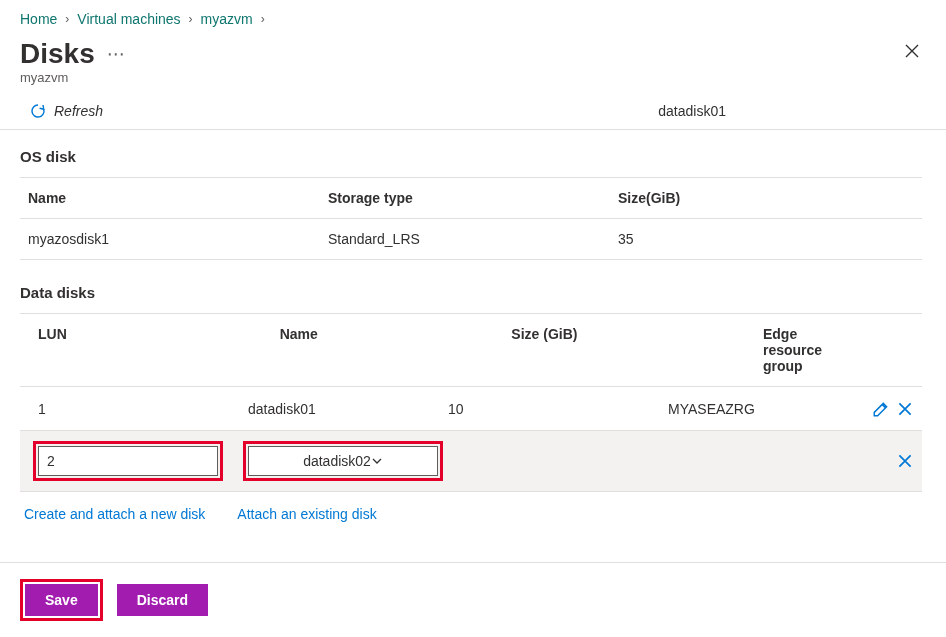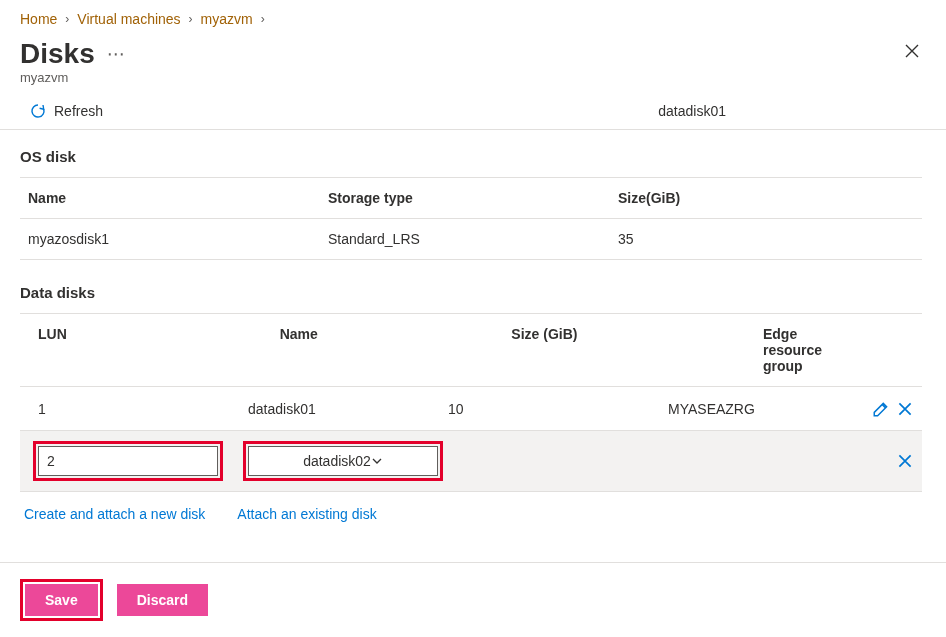--- a/index.html
+++ b/index.html
@@ -13,21 +13,21 @@
     position: relative;
     overflow: hidden;
   }
   .breadcrumb {
     display: flex;
     align-items: center;
     gap: 8px;
     padding: 11px 20px 6px 20px;
     font-size: 14px;
   }
-  .breadcrumb a { color: #a16207; text-decoration: none; cursor: pointer; }
+  .breadcrumb a { color: #0f766e; text-decoration: none; cursor: pointer; }
   .chevron { color: #605e5c; font-size: 12px; }
   .title-row {
     display: flex;
     align-items: center;
     padding: 4px 20px 0 20px;
   }
   .title-row h1 { font-size: 28px; font-weight: 600; }
   .ellipsis { color: #605e5c; margin-left: 12px; font-size: 18px; letter-spacing: 1px; cursor:pointer;}
   .close-x {
     margin-left: auto;
@@ -43,20 +43,21 @@
     padding: 8px 20px 10px 30px;
     border-bottom: 1px solid #e1dfdd;
   }
   .refresh-btn {
     display: inline-flex;
     align-items: center;
     gap: 8px;
     color: #323130;
     cursor: pointer;
     font-size: 14px;
+    font-style: italic;
   }
   .refresh-btn svg { width: 16px; height: 16px; }
   .tool-right { margin-left: auto; margin-right: 200px; color: #323130; }
   .content { padding: 18px 24px 0 20px; }
   .section-h { font-weight: 600; font-size: 15px; margin-bottom: 12px; }
 
   
   .os-head {
     display: flex;
     border-top: 1px solid #e1dfdd;
@@ -134,21 +135,21 @@
     display: flex;
     gap: 14px;
     align-items:center;
   }
   .btn {
     display: inline-flex;
     align-items: center;
     justify-content: center;
     height: 32px;
     padding: 4px 20px;
-    background: #ec4899;
+    background: #a21caf;
     color: #fff;
     font-weight: 600;
     cursor: pointer;
     font-size: 14px;
     border: none;
   }
   .save-wrap { border: 3px solid #e3002b; padding: 2px; }
 </style>
 </head>
 <body>

